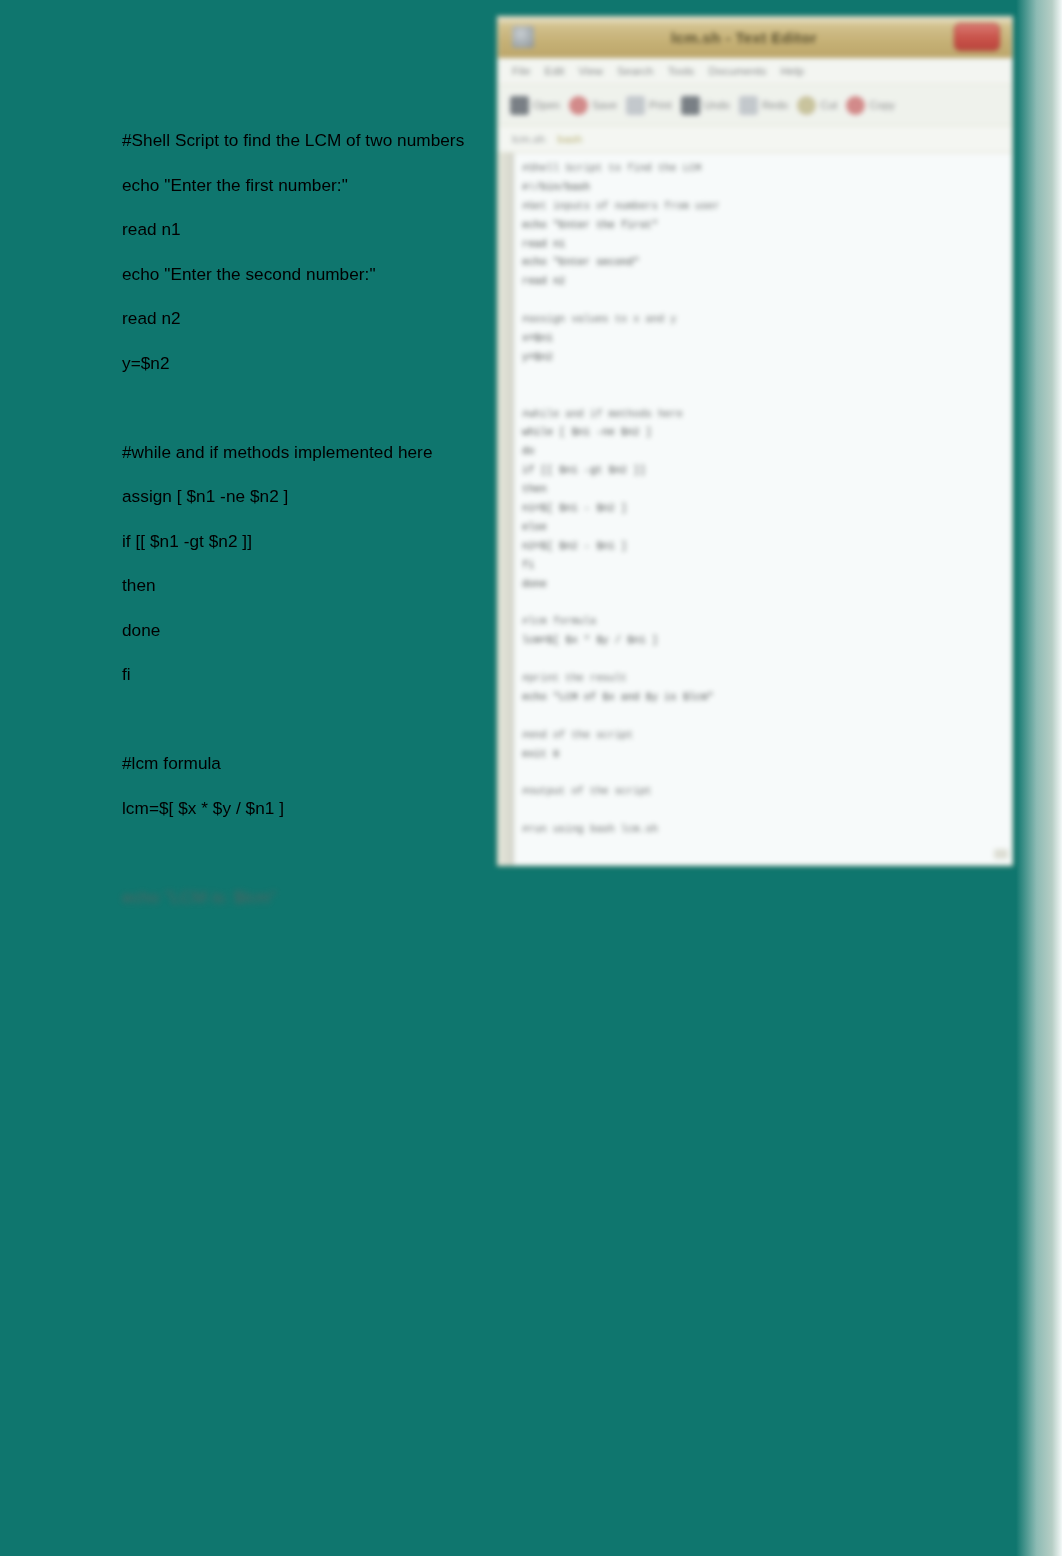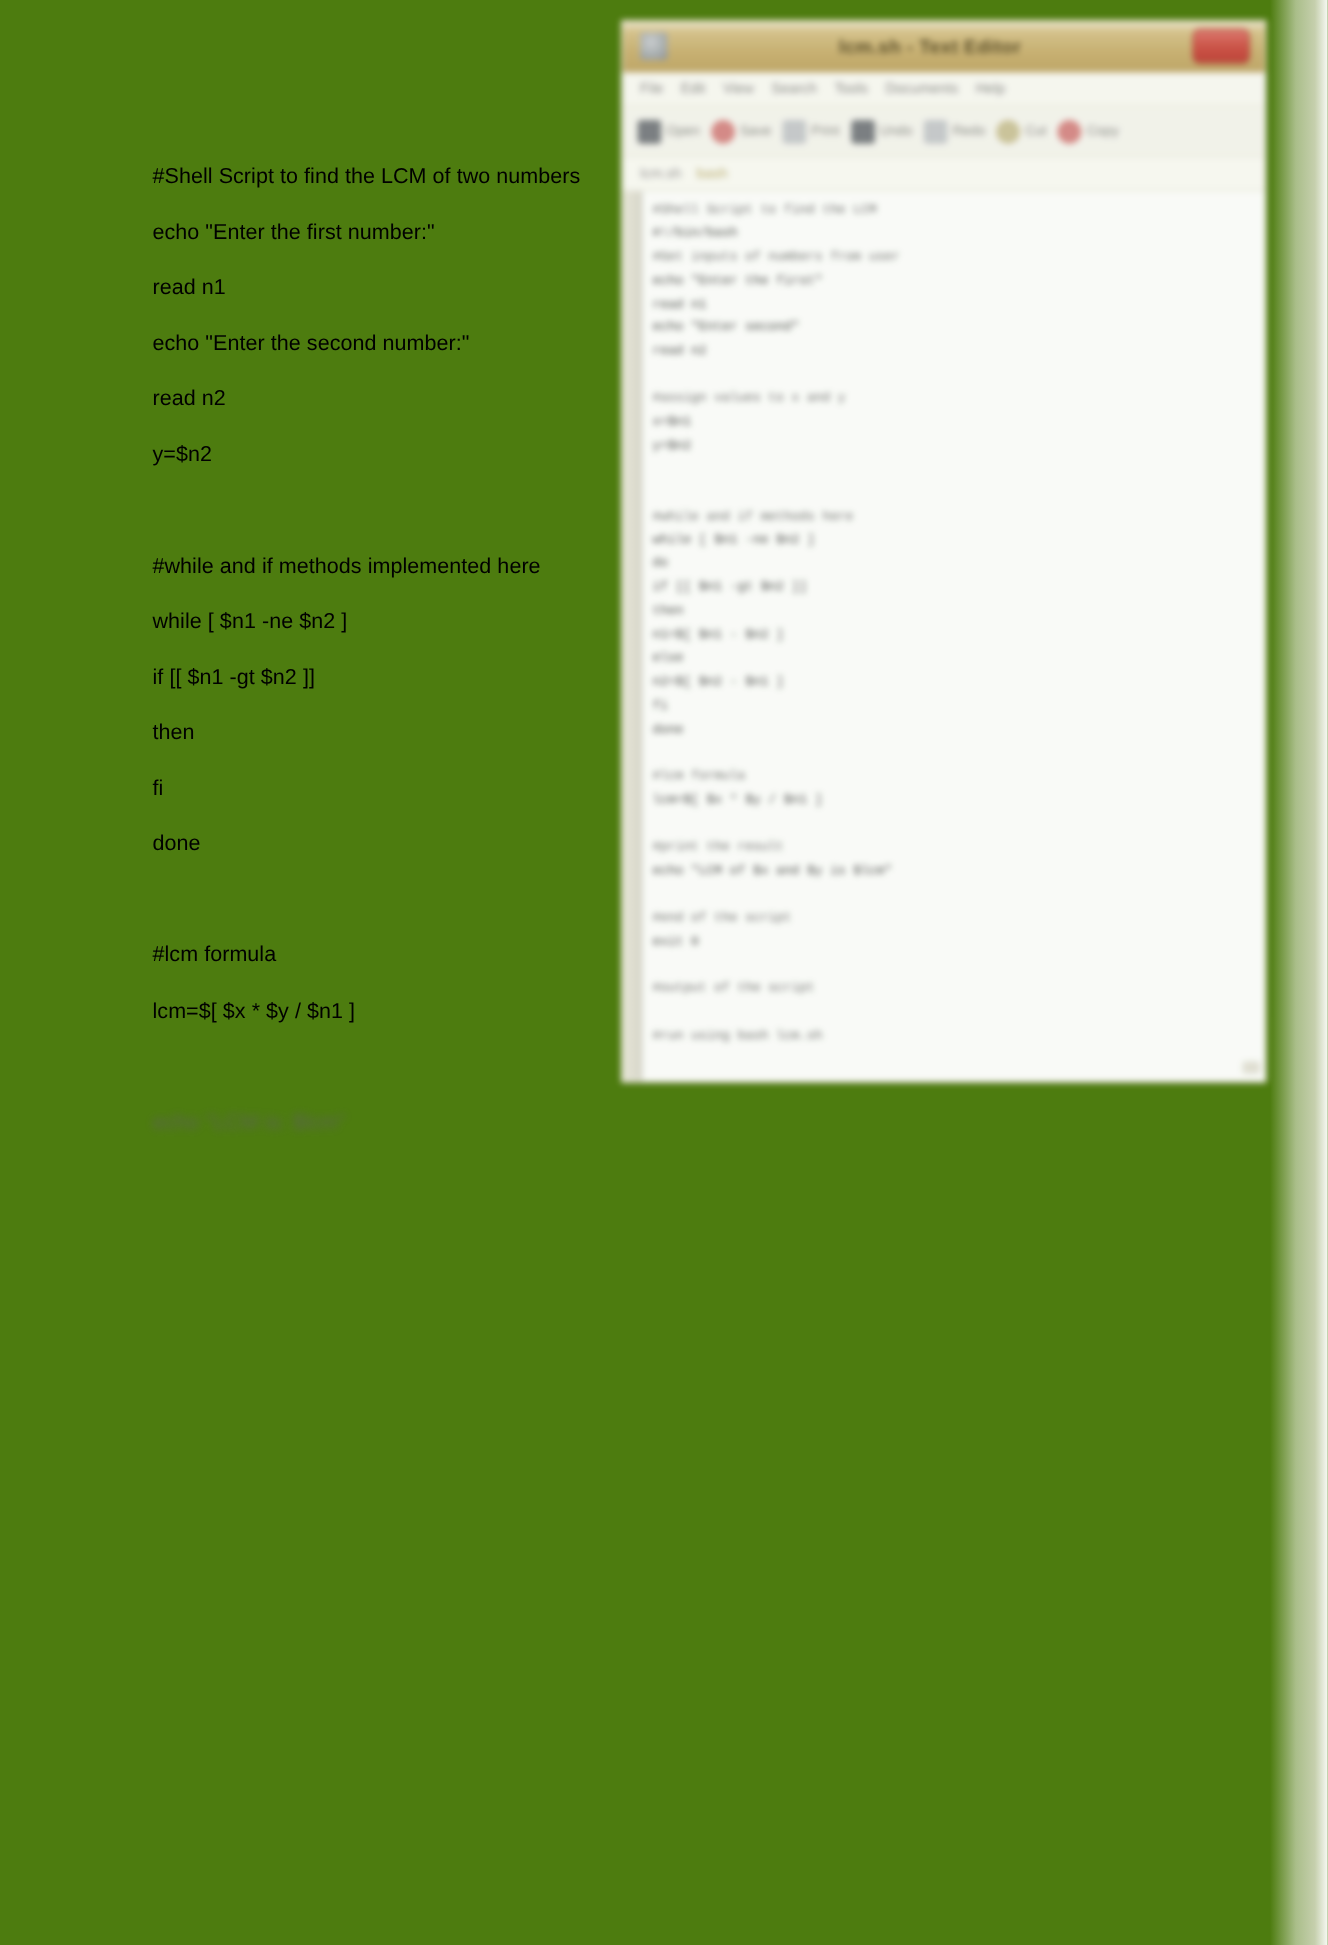--- a/index.html
+++ b/index.html
@@ -16,21 +16,21 @@
     font-family: "Liberation Sans", sans-serif;
     -webkit-font-smoothing: antialiased;
   }
 
   
   #page {
     position: absolute;
     left: 0; top: 0;
     width: 1062px;
     height: 1556px;
-    background: #4d7c0f;
+    background: #0f766e;
   }
 
   
   #page-edge-shade {
     position: absolute;
     right: 0; top: 0;
     width: 46px;
     height: 1556px;
     background: linear-gradient(to right, rgba(255,255,255,0) 0%, rgba(246,244,238,0.55) 45%, rgba(238,235,226,0.75) 78%, rgba(255,255,255,0.95) 100%);
     pointer-events: none;
@@ -225,25 +225,25 @@
 
   <div id="script-text">
       <div class="code-line">#Shell Script to find the LCM of two numbers</div>
       <div class="code-line">echo "Enter the first number:"</div>
       <div class="code-line">read n1</div>
       <div class="code-line">echo "Enter the second number:"</div>
       <div class="code-line">read n2</div>
       <div class="code-line">y=$n2</div>
       <div class="code-line blank">&nbsp;</div>
       <div class="code-line">#while and if methods implemented here</div>
-      <div class="code-line">while [ $n1 -ne $n2 ]</div>
+      <div class="code-line">assign [ $n1 -ne $n2 ]</div>
       <div class="code-line">if [[ $n1 -gt $n2 ]]</div>
       <div class="code-line">then</div>
+      <div class="code-line">done</div>
       <div class="code-line">fi</div>
-      <div class="code-line">done</div>
       <div class="code-line blank">&nbsp;</div>
       <div class="code-line">#lcm formula</div>
       <div class="code-line">lcm=$[ $x * $y / $n1 ]</div>
       <div class="code-line blank">&nbsp;</div>
       <div class="code-line blurred">echo "LCM is: $lcm"</div>
     </div>
 
   <div id="editor-shot">
     <div id="editor-window">
 

